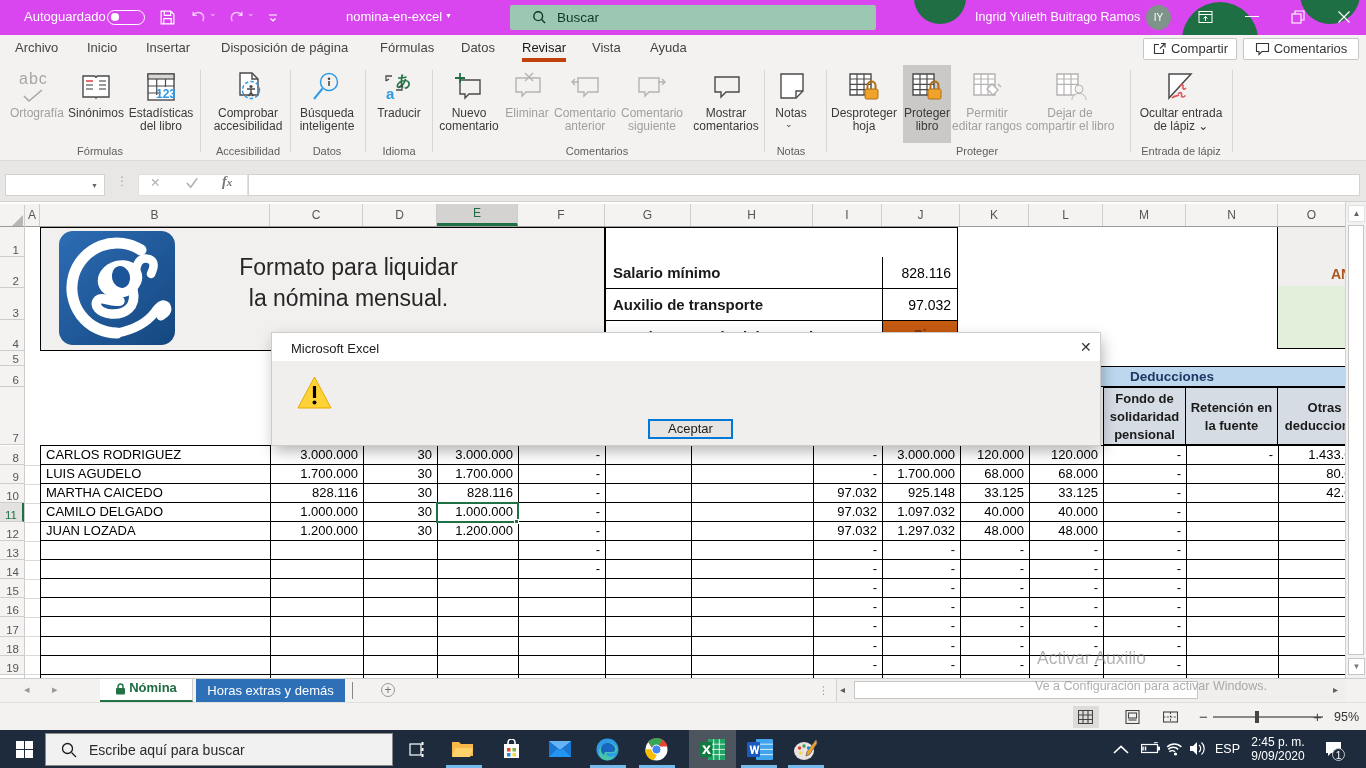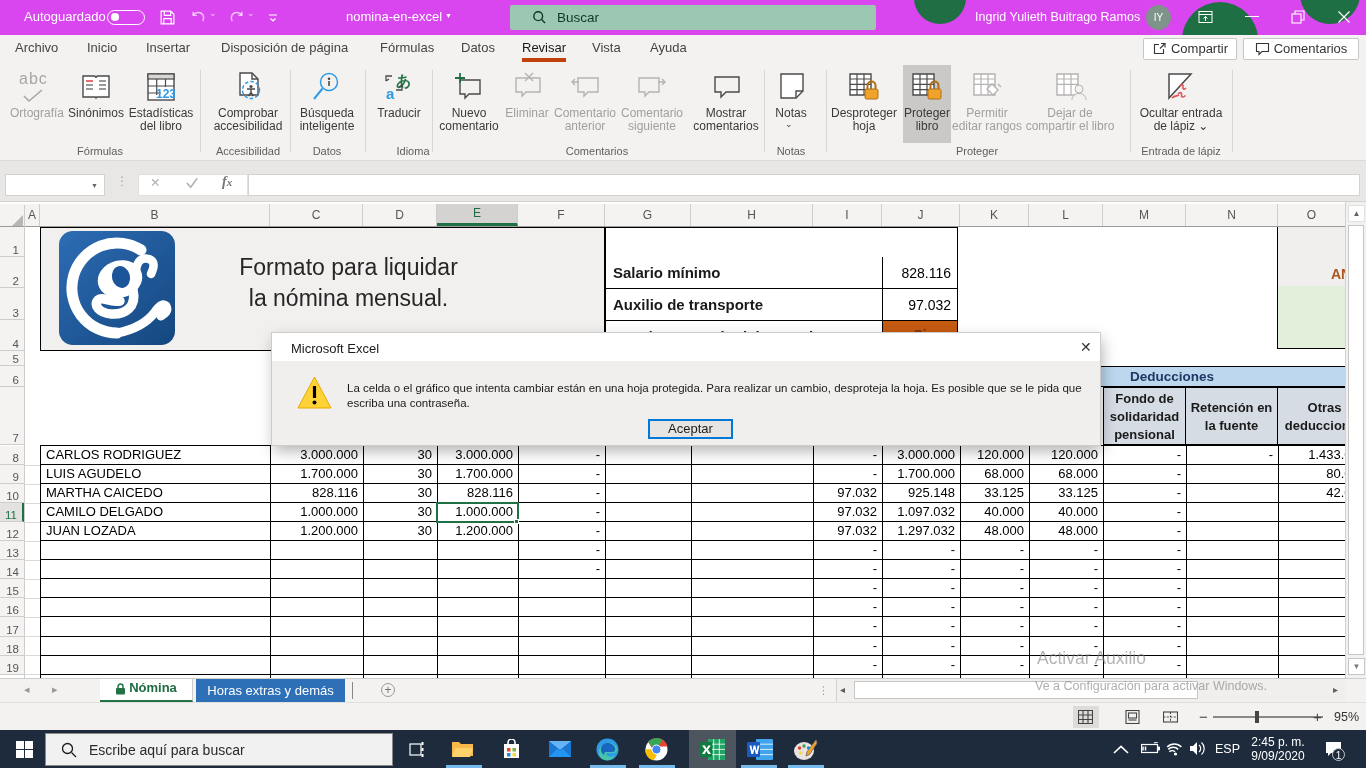--- a/index.html
+++ b/index.html
@@ -176,21 +176,21 @@
 
     <div class="rbtn" style="left:370px;width:58px">
       <svg class="ab" style="left:14px;top:6px" width="32" height="30" viewBox="0 0 32 30">
         <text x="12" y="14" font-size="15" font-weight="bold" fill="#217346" font-family="Liberation Sans">あ</text>
         <text x="2" y="27" font-size="15" font-weight="bold" fill="#2e9be6" font-family="Liberation Sans">a</text>
         <path d="M8 4H2v5M12 18h6v-5" stroke="#4a4a4a" stroke-width="1.3" fill="none"></path>
         <path d="M2 9l3-2M18 13l-3 2" stroke="#4a4a4a" stroke-width="1.3" fill="none"></path>
       </svg>
       <div class="ab r2" style="left:0;top:41px;width:58px">Traducir</div>
     </div>
-    <div class="rlbl" style="left:383px;width:60px">Idioma</div>
+    <div class="rlbl" style="left:369px;width:60px">Idioma</div>
     <div class="rsep" style="left:432px"></div>
 
     <div class="rbtn" style="left:438px;width:62px">
       <svg class="ab" style="left:15px;top:6px" width="32" height="30" viewBox="0 0 32 30" fill="none">
         <path d="M7 8h20v14H16l-4 4v-4H7z" stroke="#4a4a4a" stroke-width="1.4"></path>
         <path d="M7 1v10M2 6h10" stroke="#217346" stroke-width="1.8"></path>
       </svg>
       <div class="ab r2" style="left:0;top:41px;width:62px">Nuevo<br>comentario</div>
     </div>
     <div class="rbtn dis" style="left:502px;width:50px">
@@ -616,21 +616,20 @@
   </div>
   <div id="dlg">
     <div class="head"></div>
     <div class="ab" style="left:19px;top:8px;font-size:13px;color:#1a1a1a">Microsoft Excel</div>
     <div class="ab" style="left:808px;top:6px;font-size:14px;color:#333">✕</div>
     <svg class="ab" style="left:25px;top:43px" width="35" height="33" viewBox="0 0 35 33">
       <path d="M17.5 1L34 32H1z" fill="#ffd335" stroke="#e8a900" stroke-width="1"></path>
       <path d="M17.5 10v12" stroke="#000" stroke-width="3.2"></path>
       <circle cx="17.5" cy="26.5" r="2" fill="#000"></circle>
     </svg>
-    <div class="ab" style="left:75px;top:48px;width:780px;font-size:11.5px;color:#1a1a1a;line-height:14.5px;white-space:nowrap">La celda o el gráfico que intenta cambiar están en una hoja protegida. Para realizar un cambio, desproteja la hoja. Es posible que se le pida que<br>escriba una contraseña.</div>
     <div class="ab" style="left:376px;top:86px;width:85px;height:20px;background:#e7e5e4;border:2px solid #0078d7;font-size:13px;color:#1a1a1a;text-align:center;line-height:16px">Aceptar</div>
   </div>
   <div id="tabbar">
     <div class="ab" style="left:24px;top:4px;color:#9a9896;font-size:11px">◂</div>
     <div class="ab" style="left:52px;top:4px;color:#9a9896;font-size:11px">▸</div>
     <div class="ab" style="left:100px;top:0;width:93px;height:23px;background:#fff;border-right:1px solid #cfcdcb;border-bottom:2.5px solid #217346;text-align:center">
       <svg style="vertical-align:-2px;margin-right:3px" width="11" height="12" viewBox="0 0 11 12">
           <rect x="1" y="5" width="9" height="6.5" rx="1" fill="#217346"></rect>
           <path d="M3 5V3.5a2.5 2.5 0 015 0V5" fill="none" stroke="#217346" stroke-width="1.5"></path>
         </svg><span style="font-size:13px;font-weight:bold;color:#1e6b41;vertical-align:1px">Nómina</span>

